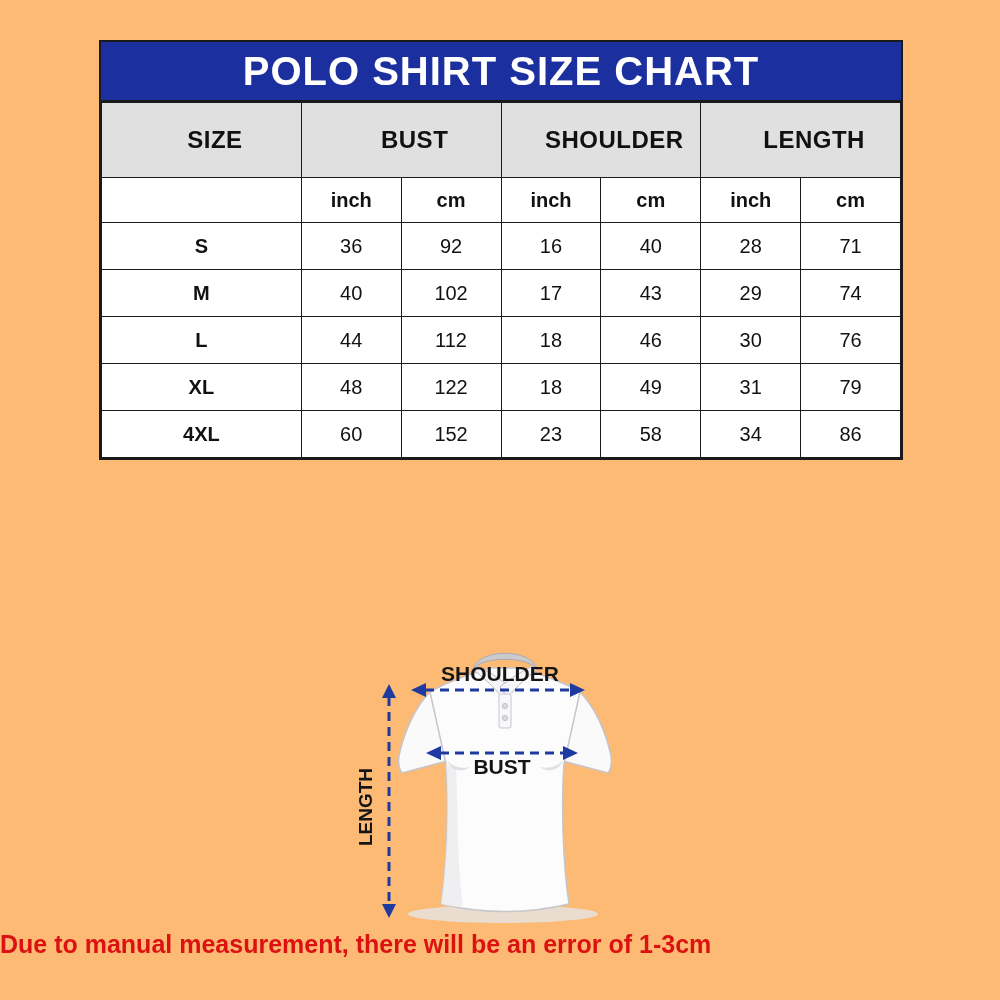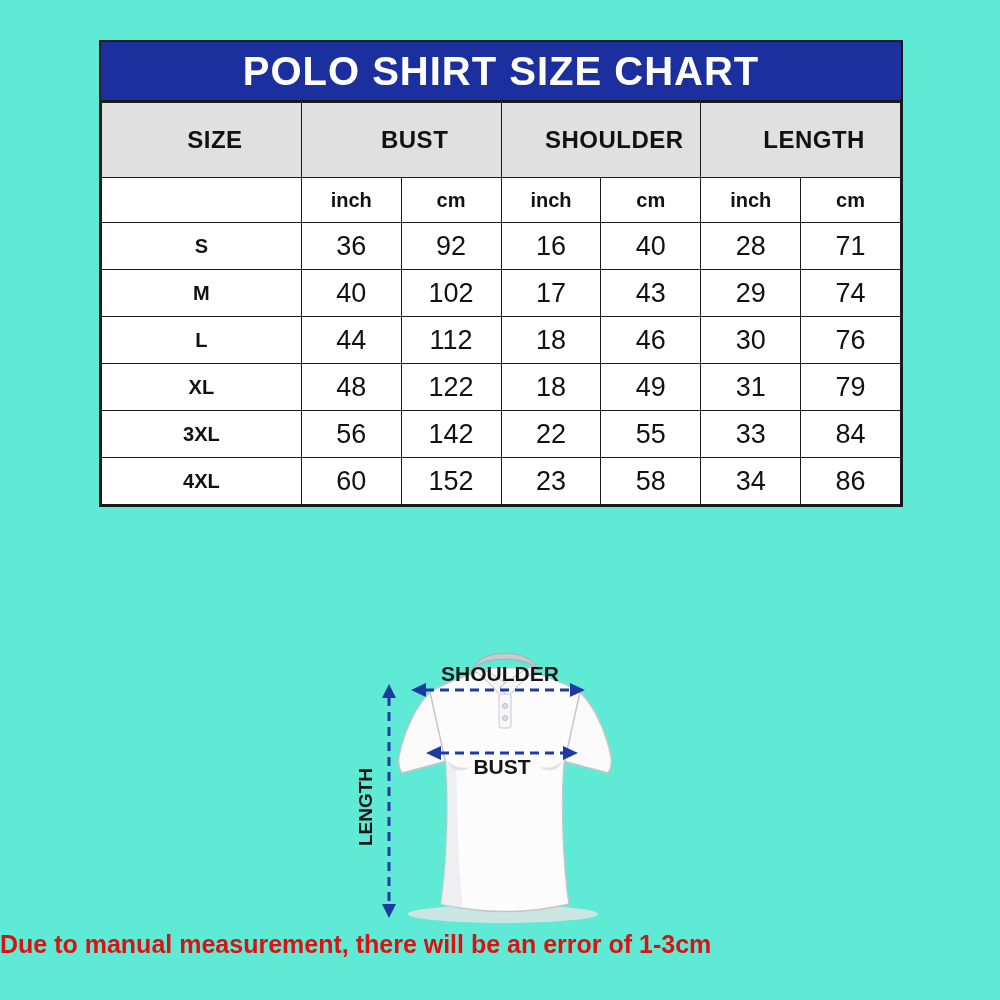--- a/index.html
+++ b/index.html
@@ -1,34 +1,34 @@
 <!DOCTYPE html>
 <html><head>
 <meta charset="utf-8">
 <style>
   html,body { margin:0; padding:0; background:#ffffff; }
   body { width:1000px; height:1000px; font-family:"Liberation Sans", sans-serif; }
-  .stage { position:relative; width:1000px; height:1000px; background:#5eead4; overflow:hidden; }
+  .stage { position:relative; width:1000px; height:1000px; background:#fdba74; overflow:hidden; }
 
   
   .chart-box { position:absolute; left:99px; top:40px; width:800px; border:2px solid #1a1a1a; }
   .title-bar {
     background:#1c2f9e; color:#ffffff; height:58px; line-height:58px;
     text-align:center; font-weight:bold; font-size:40px; letter-spacing:1px;
     border-bottom:2px solid #1a1a1a; white-space:nowrap;
   }
   table.size-table { width:100%; border-collapse:collapse; table-layout:fixed; background:#ffffff; }
   .size-table th, .size-table td {
     border:1px solid #1a1a1a; text-align:center; vertical-align:middle;
     color:#111111; padding:0;
   }
   tr.group-row th { background:#e0e0e0; height:74px; font-size:24px; font-weight:bold; letter-spacing:0.5px;padding-left:27px; }
   tr.unit-row th { height:44px; font-size:20px; font-weight:bold; background:#ffffff; }
   tbody th.size-cell { height:46px; font-size:20px; font-weight:bold; background:#ffffff; }
-  tbody td.value-cell { height:46px; font-size:27px; font-weight:normal; background:#ffffff; }
+  tbody td.value-cell { height:46px; font-size:20px; font-weight:normal; background:#ffffff; }
 
   
   .diagram { position:absolute; left:350px; top:640px; width:300px; height:305px; }
   .diagram text { font-family:"Liberation Sans", sans-serif; font-weight:bold; }
 
   
   .note {
     position:absolute; left:0; top:930px; width:1000px; 
     color:#dc1212; font-weight:bold; font-size:25px; white-space:nowrap;
   }
@@ -98,29 +98,20 @@
         <tr>
           <th class="size-cell">XL</th>
           <td class="value-cell">48</td>
           <td class="value-cell">122</td>
           <td class="value-cell">18</td>
           <td class="value-cell">49</td>
           <td class="value-cell">31</td>
           <td class="value-cell">79</td>
         </tr>
         <tr>
-          <th class="size-cell">3XL</th>
-          <td class="value-cell">56</td>
-          <td class="value-cell">142</td>
-          <td class="value-cell">22</td>
-          <td class="value-cell">55</td>
-          <td class="value-cell">33</td>
-          <td class="value-cell">84</td>
-        </tr>
-        <tr>
           <th class="size-cell">4XL</th>
           <td class="value-cell">60</td>
           <td class="value-cell">152</td>
           <td class="value-cell">23</td>
           <td class="value-cell">58</td>
           <td class="value-cell">34</td>
           <td class="value-cell">86</td>
         </tr>
       </tbody>
     </table>

